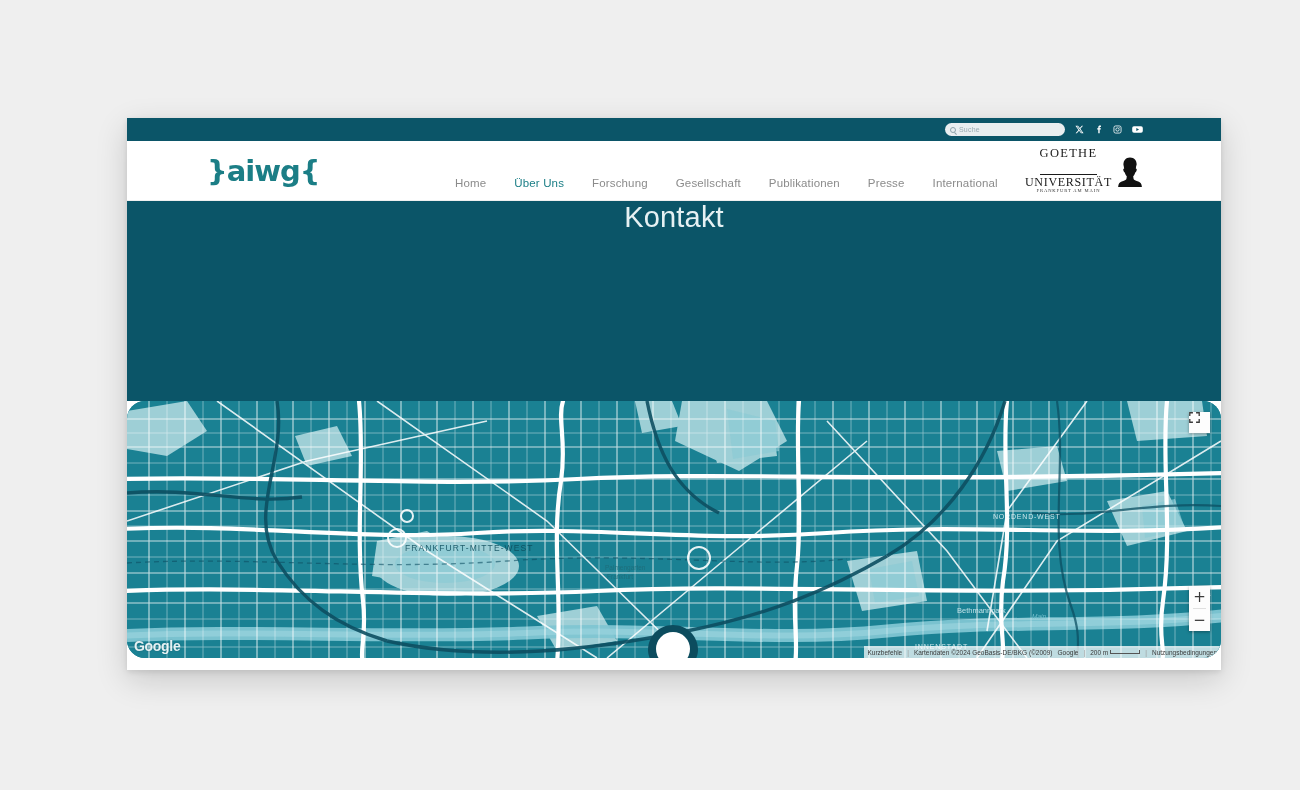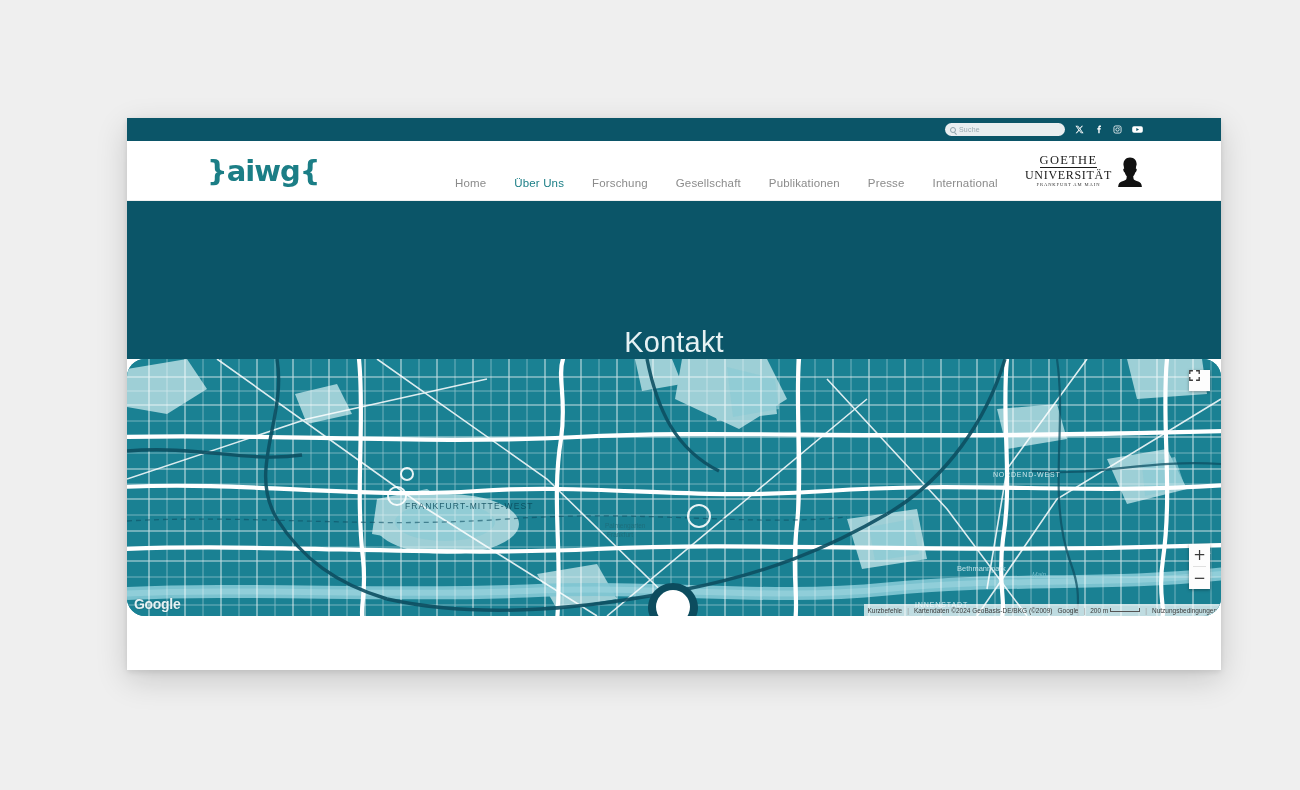--- a/index.html
+++ b/index.html
@@ -126,21 +126,21 @@
     flex-direction: column;
     align-items: center;
     line-height: 1;
   }
   .g-line1 {
     font-family: "Liberation Serif", serif;
     font-size: 12.5px;
     letter-spacing: 1.3px;
     color: #1a1a1a;
     border-bottom: 1px solid #1a1a1a;
-    padding-bottom: 1px;
+    padding-bottom: 14px;
   }
   .g-line2 {
     font-family: "Liberation Serif", serif;
     font-size: 12px;
     letter-spacing: .7px;
     color: #1a1a1a;
     padding-top: 1px;
   }
   .g-line3 {
     font-family: "Liberation Serif", serif;
@@ -150,24 +150,24 @@
     padding-top: 1.5px;
   }
   .goethe-mark {
     width: 26px; height: 32px;
     position: relative;
     overflow: hidden;
   }
 
   
   .hero {
-    height: 158px;
+    height: 200px;
     background: #0b5568;
     display: flex;
-    align-items: flex-end;
+    align-items: flex-start;
     justify-content: center;
   }
   .hero-title {
     font-size: 29px;
     color: #e6f1f3;
     font-weight: 400;
     letter-spacing: .2px;
   }
 
   

